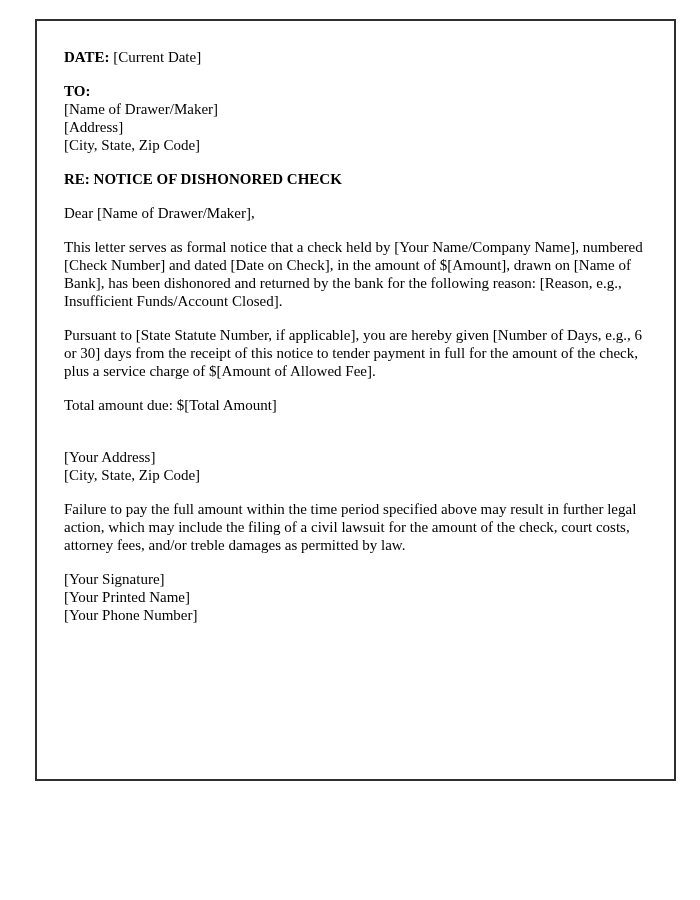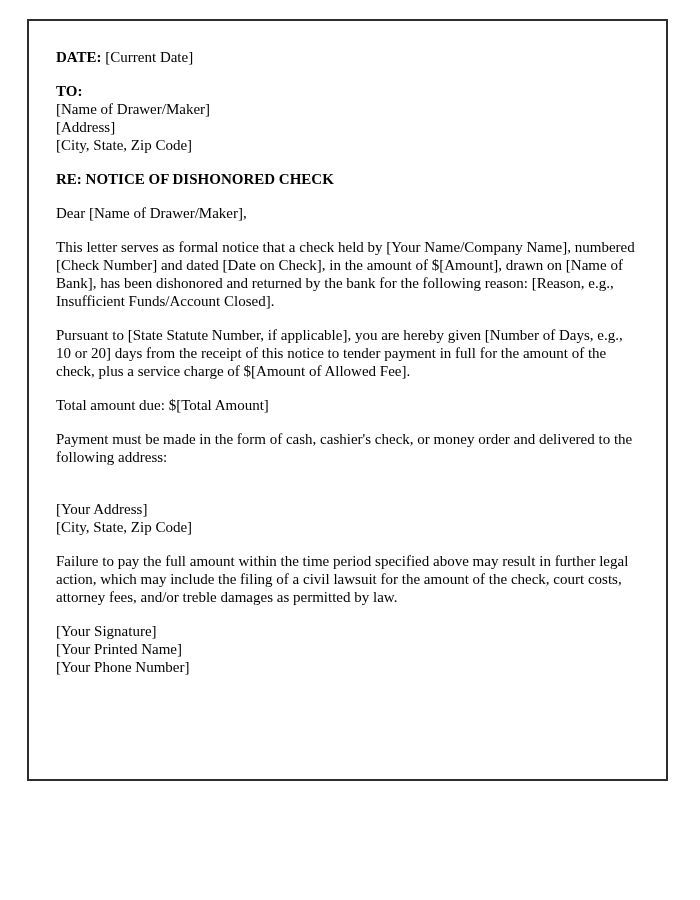--- a/index.html
+++ b/index.html
@@ -11,21 +11,21 @@
     overflow: hidden;
   }
   .page {
     position: relative;
     width: 700px;
     height: 900px;
     background: #ffffff;
   }
   .letter {
     position: absolute;
-    left: 27px;
+    left: 35px;
     top: 19px;
     width: 641px;
     height: 762px;
     box-sizing: border-box;
     border: 2px solid #2e2e2e;
     padding: 27px 27px 0 27px;
     background: #ffffff;
     font-family: "Liberation Serif", "DejaVu Serif", serif;
     font-size: 15px;
     line-height: 18px;
@@ -61,25 +61,24 @@
     </p>
 
     <p>
       <span class="b">RE: NOTICE OF DISHONORED CHECK</span>
     </p>
 
     <p>Dear [Name of Drawer/Maker],</p>
 
     <p>This letter serves as formal notice that a check held by [Your Name/Company Name], numbered [Check Number] and dated [Date on Check], in the amount of $[Amount], drawn on [Name of Bank], has been dishonored and returned by the bank for the following reason: [Reason, e.g., Insufficient Funds/Account Closed].</p>
 
-    <p>Pursuant to [State Statute Number, if applicable], you are hereby given [Number of Days, e.g., 10 or 20] days from the receipt of this notice to tender payment in full for the amount of the check, plus a service charge of $[Amount of Allowed Fee].</p>
+    <p>Pursuant to [State Statute Number, if applicable], you are hereby given [Number of Days, e.g., 6 or 30] days from the receipt of this notice to tender payment in full for the amount of the check, plus a service charge of $[Amount of Allowed Fee].</p>
 
     <p>Total amount due: $[Total Amount]</p>
 
-    <p>Payment must be made in the form of cash, cashier's check, or money order and delivered to the following address:</p>
 
     <p>
       <br>
       <span>[Your Address]</span><br>
       <span>[City, State, Zip Code]</span>
     </p>
 
     <p>Failure to pay the full amount within the time period specified above may result in further legal action, which may include the filing of a civil lawsuit for the amount of the check, court costs, attorney fees, and/or treble damages as permitted by law.</p>
 
 

